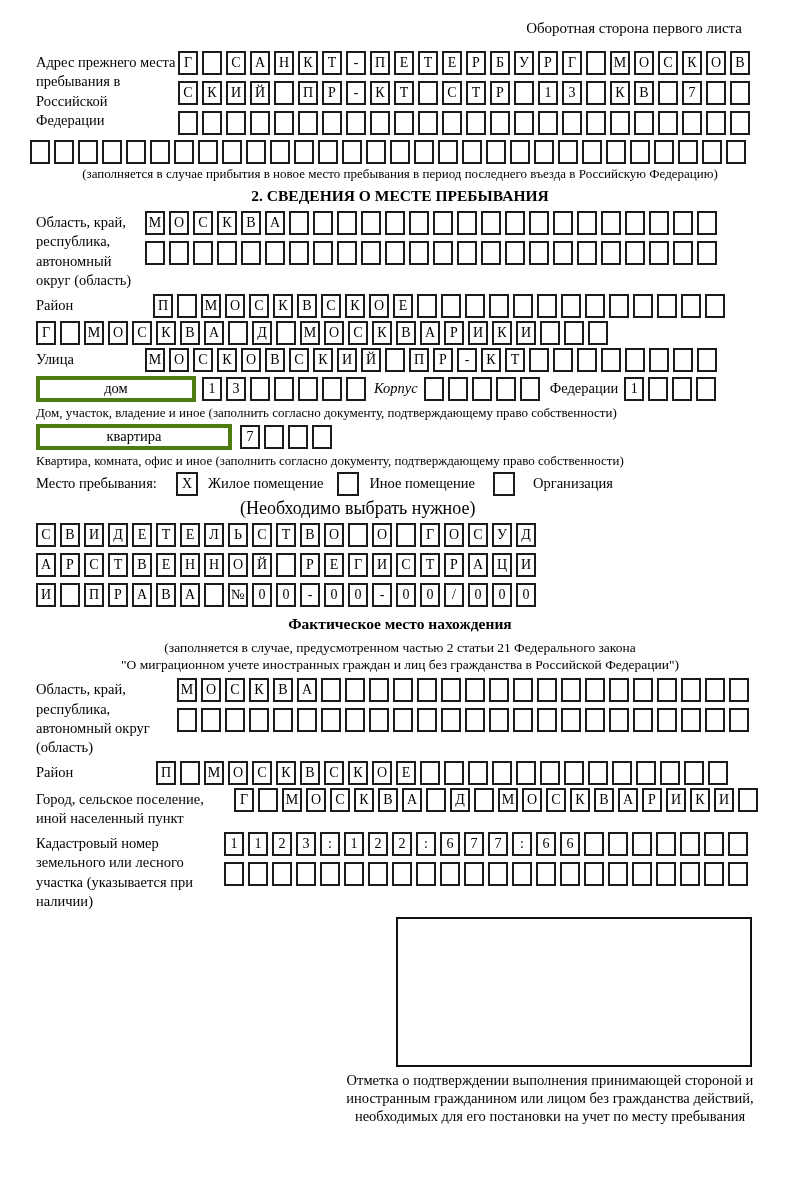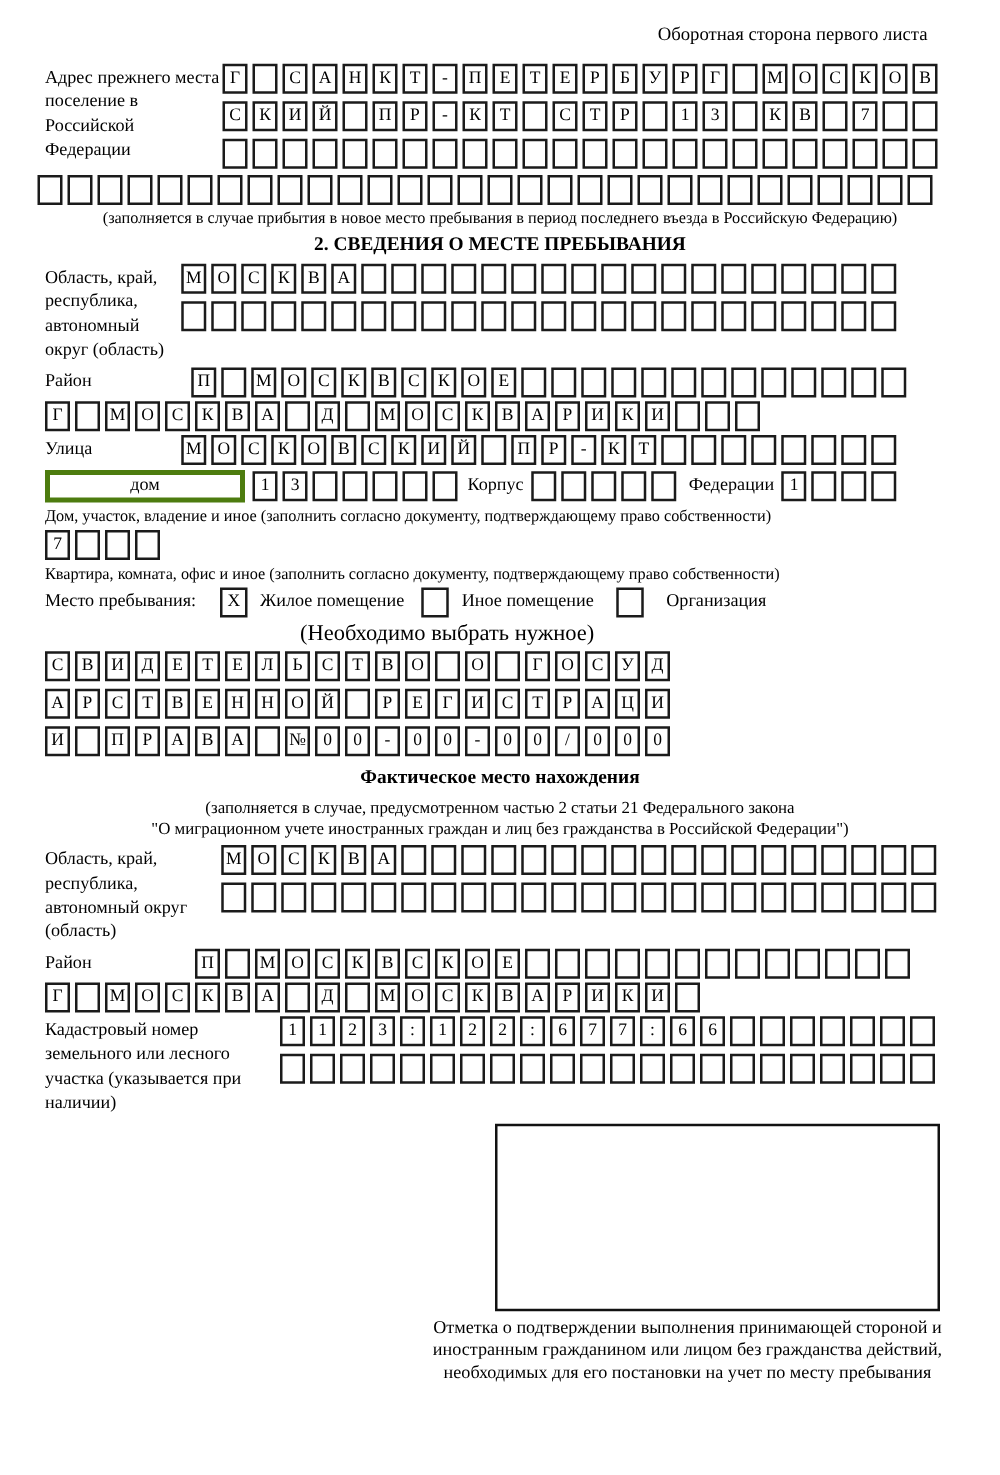--- a/index.html
+++ b/index.html
@@ -39,21 +39,21 @@
   .stamp-caption { margin-left:325px; width:450px; text-align:center; font-size:14.5px; line-height:1.24; }
 </style>
 </head>
 <body>
 
 <div class="page">
 
   <div class="header-note">Оборотная сторона первого листа</div>
 
   <div class="field" style="margin-top:14px;">
-    <div class="flabel" style="width:142px;">Адрес прежнего места поселение в Российской Федерации</div>
+    <div class="flabel" style="width:142px;">Адрес прежнего места пребывания в Российской Федерации</div>
     <div class="rows">
       <div class="cellrow">
           <div class="cell">Г</div>
           <div class="cell"></div>
           <div class="cell">С</div>
           <div class="cell">А</div>
           <div class="cell">Н</div>
           <div class="cell">К</div>
           <div class="cell">Т</div>
           <div class="cell">-</div>
@@ -315,39 +315,40 @@
     <div class="widebox" style="width:160px; margin-right:6px;">дом</div>
     <div class="cellrow" style="margin-right:8px;">
         <div class="cell">1</div>
         <div class="cell">3</div>
         <div class="cell"></div>
         <div class="cell"></div>
         <div class="cell"></div>
         <div class="cell"></div>
         <div class="cell"></div>
       </div>
-    <span class="inline-label" style="margin-right:6px;">Корпус</span>
+    <span class="inline-label" style="margin-right:6px;font-style:italic;">Корпус</span>
     <div class="cellrow" style="margin-right:10px;">
         <div class="cell"></div>
         <div class="cell"></div>
         <div class="cell"></div>
         <div class="cell"></div>
         <div class="cell"></div>
       </div>
     <span class="inline-label" style="margin-right:6px;">Федерации</span>
     <div class="cellrow">
         <div class="cell">1</div>
         <div class="cell"></div>
         <div class="cell"></div>
         <div class="cell"></div>
       </div>
   </div>
   <div class="note">Дом, участок, владение и иное (заполнить согласно документу, подтверждающему право собственности)</div>
 
   <div class="field" style="align-items:center; margin-top:3px;">
+    <div class="widebox" style="width:196px; margin-right:8px;">квартира</div>
     <div class="cellrow">
         <div class="cell">7</div>
         <div class="cell"></div>
         <div class="cell"></div>
         <div class="cell"></div>
       </div>
   </div>
   <div class="note">Квартира, комната, офис и иное (заполнить согласно документу, подтверждающему право собственности)</div>
 
   <div class="stay-row">
@@ -521,20 +522,21 @@
         <div class="cell"></div>
         <div class="cell"></div>
         <div class="cell"></div>
         <div class="cell"></div>
         <div class="cell"></div>
         <div class="cell"></div>
       </div>
   </div>
 
   <div class="field">
+    <div class="flabel" style="width:198px;">Город, сельское поселение, иной населенный пункт</div>
     <div class="cellrow">
         <div class="cell">Г</div>
         <div class="cell"></div>
         <div class="cell">М</div>
         <div class="cell">О</div>
         <div class="cell">С</div>
         <div class="cell">К</div>
         <div class="cell">В</div>
         <div class="cell">А</div>
         <div class="cell"></div>

